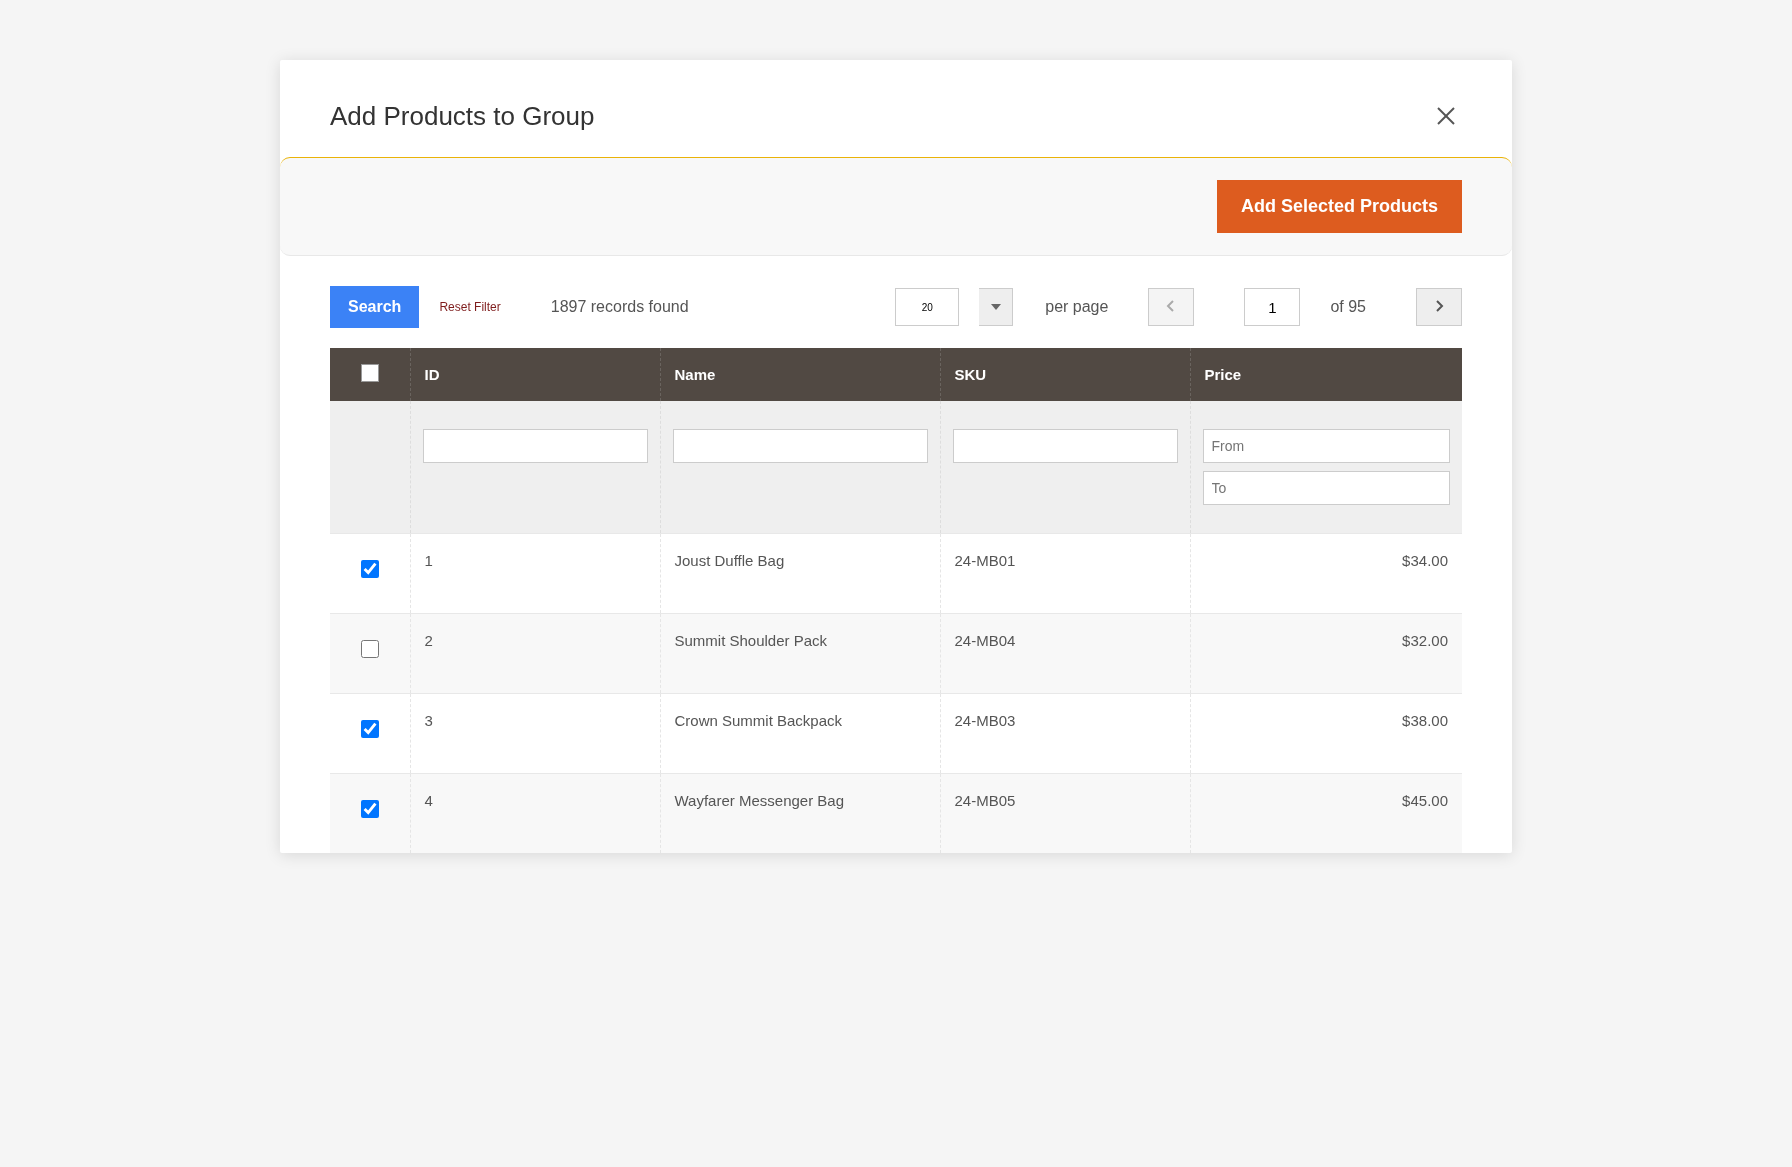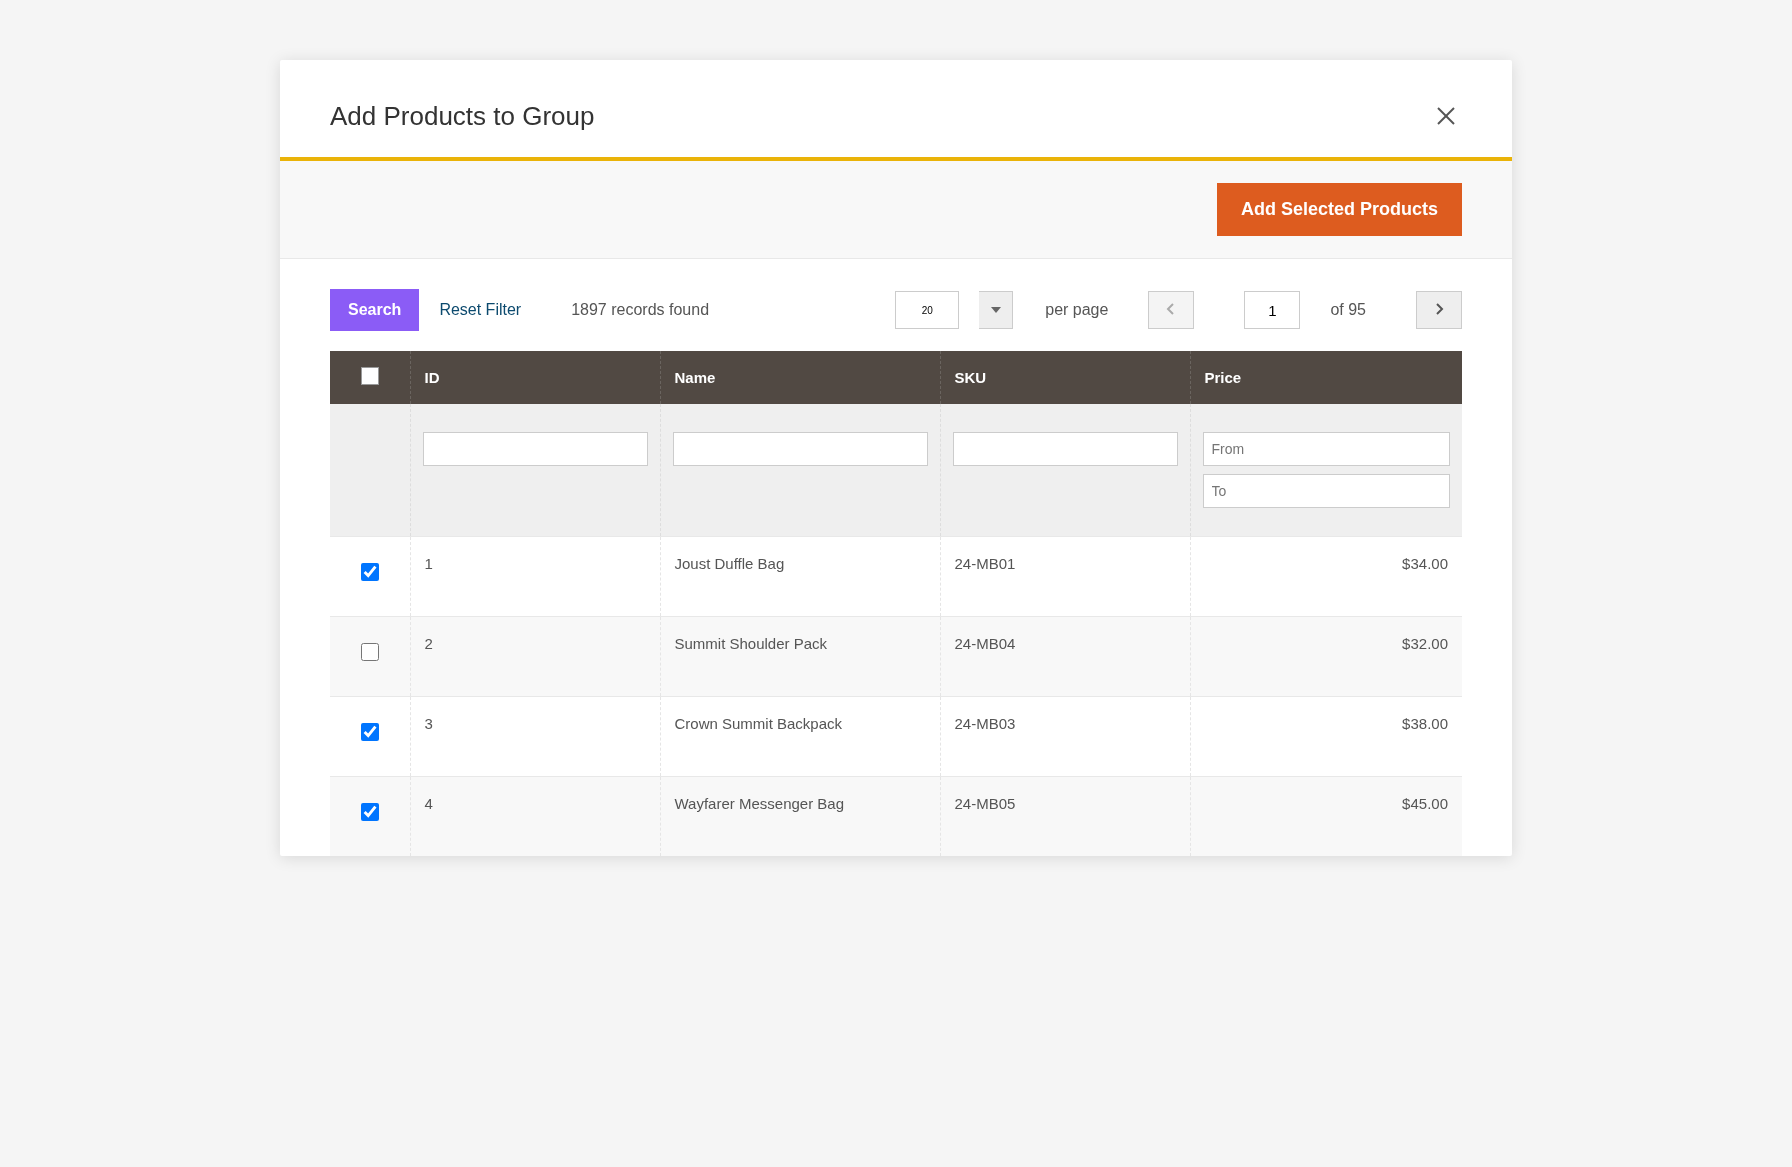--- a/index.html
+++ b/index.html
@@ -32,53 +32,54 @@
   .close-btn {
     background: none;
     border: none;
     cursor: pointer;
     padding: 4px;
     color: #555;
   }
   .close-btn svg { display: block; }
   .action-bar {
     background: #f8f8f8;
-    border-top: 4px solid #eab308;
+    border-top: 1px solid #eab308;
     border-bottom: 1px solid #e8e8e8;
     padding: 22px 50px;
     display: flex;
     justify-content: flex-end;
+    border-radius: 10px;
   }
   .primary-btn {
     background: #dd5c1f;
     color: #fff;
     border: none;
     padding: 16px 24px;
     font-size: 18px;
     font-weight: 600;
     cursor: pointer;
   }
   .toolbar {
     padding: 30px 50px 20px 50px;
     display: flex;
     align-items: center;
     gap: 20px;
   }
   .search-btn {
-    background: #8b5cf6;
+    background: #3b82f6;
     color: #fff;
     border: none;
     padding: 12px 18px;
     font-size: 16px;
     font-weight: 600;
     cursor: pointer;
   }
   .reset-link {
-    color: #0c4a6e;
-    font-size: 16px;
+    color: #7f1d1d;
+    font-size: 12px;
     text-decoration: none;
     cursor: pointer;
   }
   .records-text {
     color: #555;
     font-size: 16px;
     margin-left: 30px;
   }
   .spacer { flex: 1; }
   .page-size {

